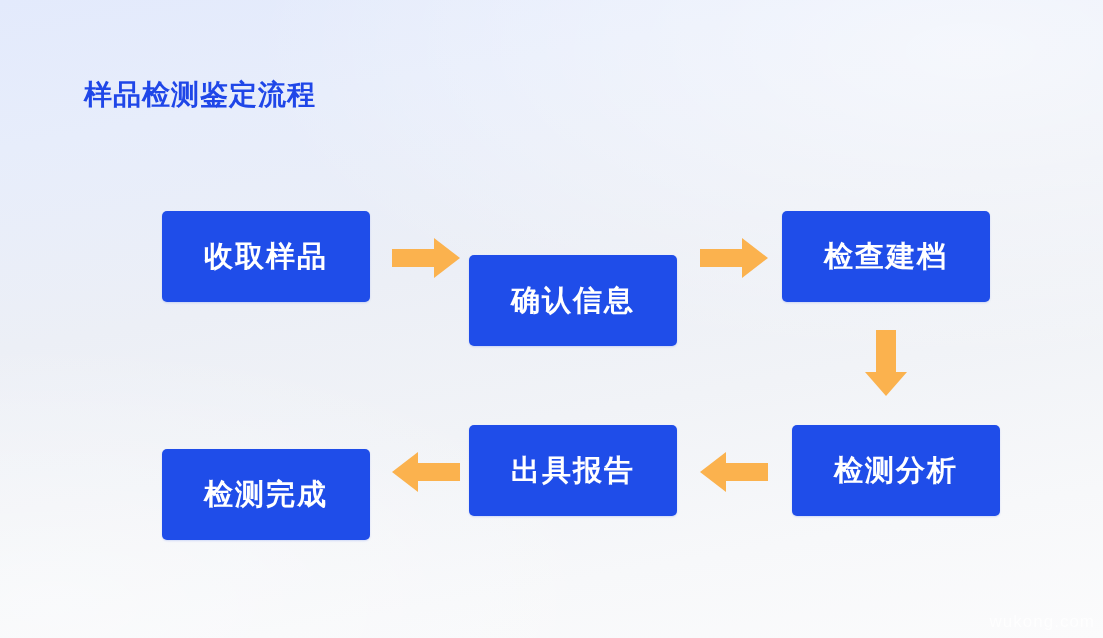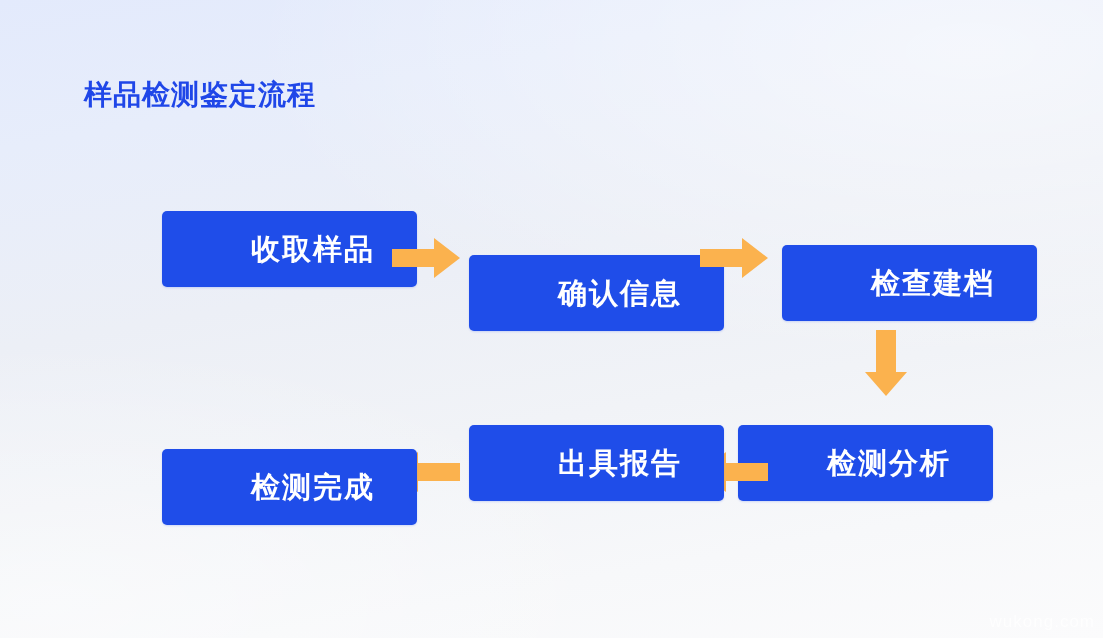--- a/index.html
+++ b/index.html
@@ -48,45 +48,44 @@
     font-weight: bold;
     color: #1f46e8;
     letter-spacing: 1px;
     white-space: nowrap;
     z-index: 3;
   }
 
   .node {
     position: absolute;
     width: 208px;
-    height: 76px;
+    height: 91px;
     background: #1f4de9;
     border-radius: 5px;
     display: flex;
     align-items: center;
     justify-content: center;
     z-index: 3;
     box-shadow: 0 1px 2px rgba(31,77,233,0.18);
-    padding-left: 47px;
   }
   .node-label {
     color: #ffffff;
     font-size: 29px;
     font-weight: bold;
     letter-spacing: 2px;
     line-height: 1;
     white-space: nowrap;
   }
 
   
   #node-0 { left: 162px; top: 211px; }
   #node-1 { left: 469px; top: 211px; margin-top: 44px; }
-  #node-2 { left: 782px; top: 211px; margin-top: 34px; }
-  
-  #node-3 { left: 738px; top: 425px; }
+  #node-2 { left: 782px; top: 211px; }
+  
+  #node-3 { left: 792px; top: 425px; }
   #node-4 { left: 469px; top: 425px; }
   #node-5 { left: 162px; top: 425px; margin-top: 24px; }
 
   
   .arrow {
     position: absolute;
     z-index: 3;
   }
   .arrow-h {
     width: 68px;

